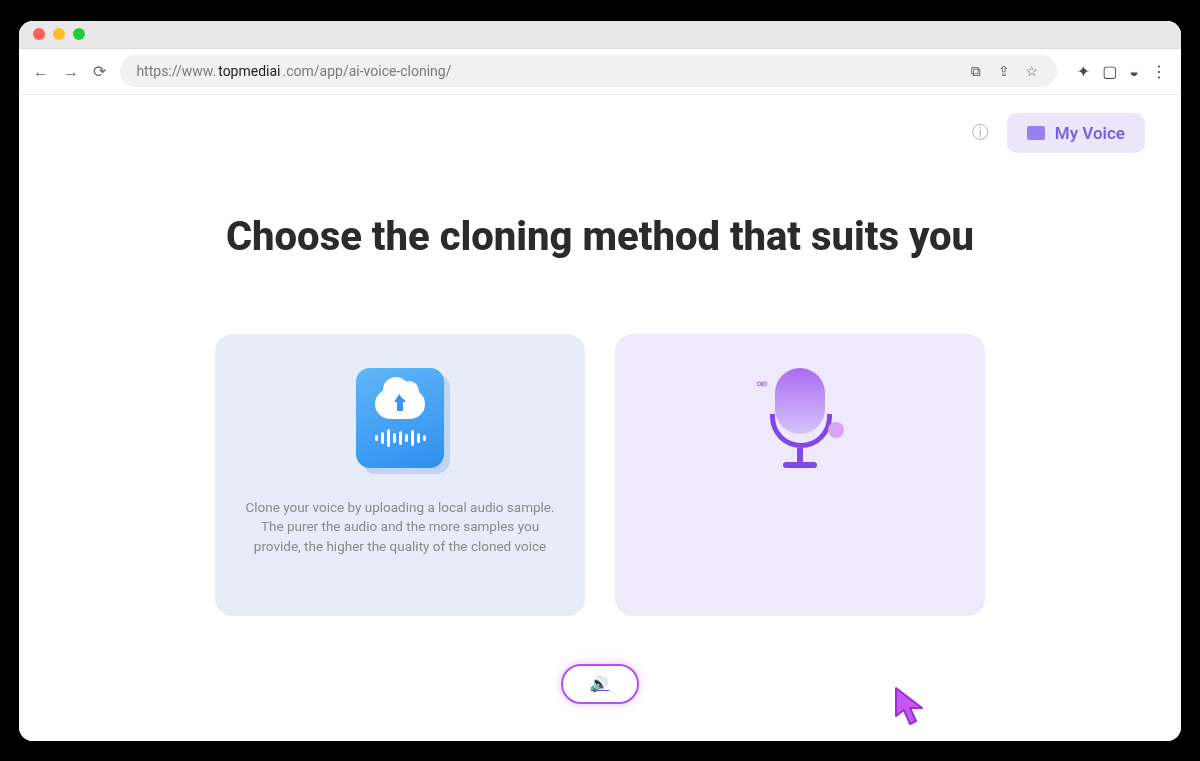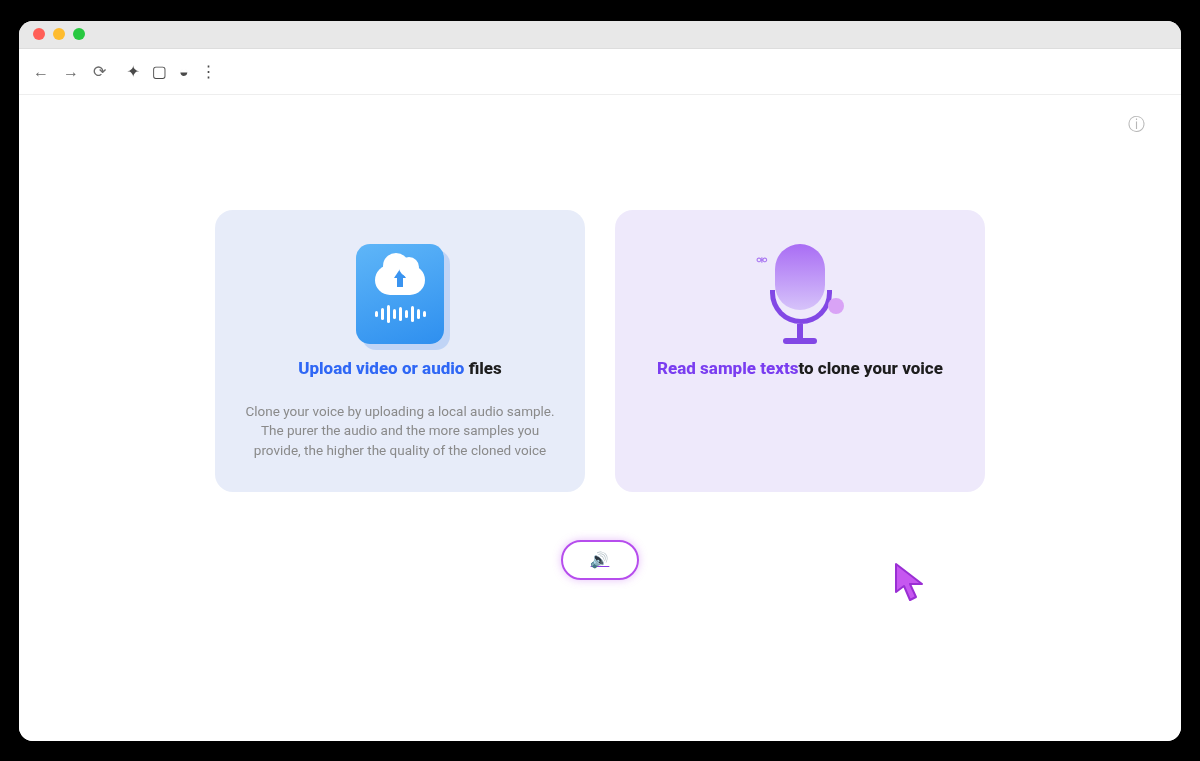--- a/index.html
+++ b/index.html
@@ -264,34 +264,49 @@
     <div class="dot yellow"></div>
     <div class="dot green"></div>
   </div>
 
   <div class="toolbar">
     <div class="nav-icons">
       <span>←</span>
       <span>→</span>
       <span>⟳</span>
     </div>
+    <div class="addressbar">
+      <span class="addr-gray">https://www.</span>
+      <span class="addr-black" style="margin-left:-4px">topmediai</span>
+      <span class="addr-gray" style="margin-left:-4px">.com/app/ai-voice-cloning/</span>
+      <div class="right-icons">
+        <span class="ri">⧉</span>
+        <span class="ri">⇪</span>
+        <span class="ri">☆</span>
+      </div>
+    </div>
     <div style="display:flex;gap:12px;color:#4a4a4a;margin-left:6px">
       <span>✦</span>
       <span>▢</span>
       <span>◒</span>
       <span>⋮</span>
     </div>
   </div>
 
   <div class="page">
 
     <div class="top-buttons">
       <span class="info-icon">ⓘ</span>
-    </div>
-
+      <div class="pill myvoice">
+        <span class="folder-icon"></span>
+        <span>My Voice</span>
+      </div>
+    </div>
+
+    <h1 class="headline">Choose the cloning method that suits you</h1>
 
     <div class="cards">
 
       <div class="card upload">
         <div class="icon-wrap">
           <div class="upload-tile">
             <div class="cloud">
               <div class="cloud-arrow"></div>
                 <div class="cloud-stem"></div>
             </div>
@@ -301,40 +316,34 @@
                 <span></span>
                 <span></span>
                 <span></span>
               <span></span>
                 <span></span>
                 <span></span>
                 <span></span>
             </div>
           </div>
         </div>
-        <h3>
-          <span class="accent-blue">Upload video or audio</span><span> files</span>
-        </h3>
         <p class="desc">Clone your voice by uploading a local audio sample. The purer the audio and the more samples you provide, the higher the quality of the cloned voice</p>
       </div>
 
       <div class="card record">
         <div class="icon-wrap">
           <div class="mic">
             <div class="mic-dash">⚮</div>
             <div class="mic-head"></div>
             <div class="mic-ring"></div>
             <div class="mic-stem"></div>
             <div class="mic-base"></div>
             <div class="mic-note"></div>
           </div>
         </div>
-        <h3>
-          <span class="accent-purple">Read sample texts</span><span>to clone your voice</span>
-        </h3>
       </div>
 
     </div>
 
     <div class="banner-wrap">
       <a class="banner">
         <span>🔊</span>
       </a>
       <svg class="cursor-arrow" width="40" height="44" viewBox="0 0 40 44">
         <path d="M4 2 L4 30 L12 24 L18 38 L24 35 L18 22 L30 22 Z" fill="#c657f0" stroke="#9a2fd4" stroke-width="2" stroke-linejoin="round"></path>

